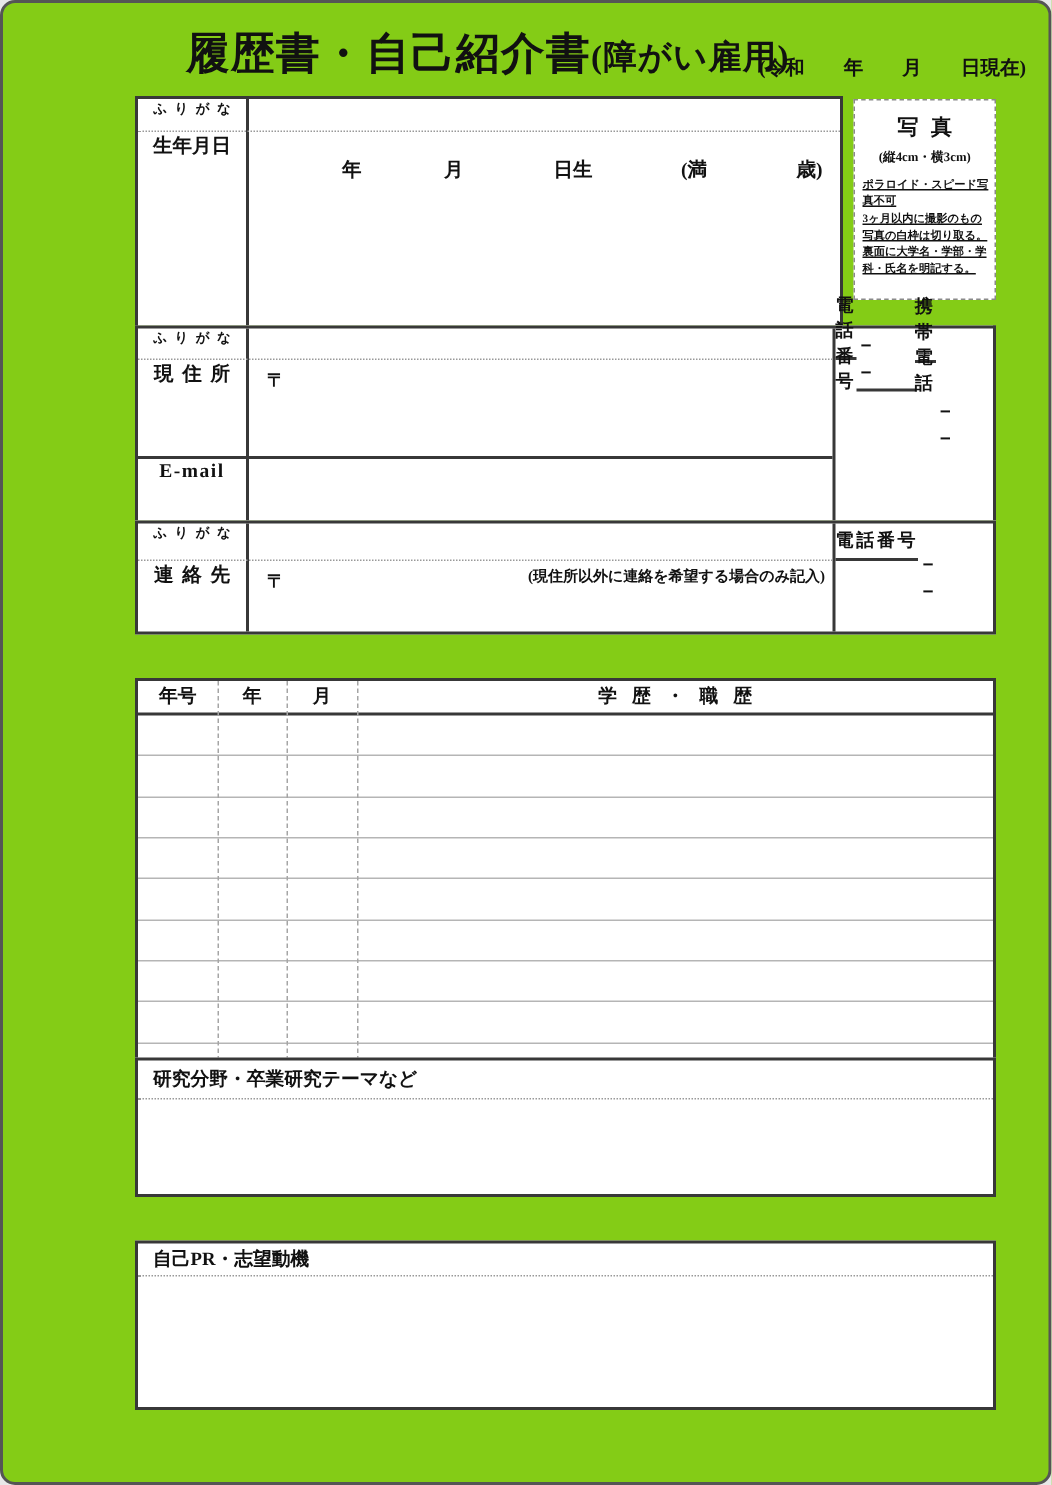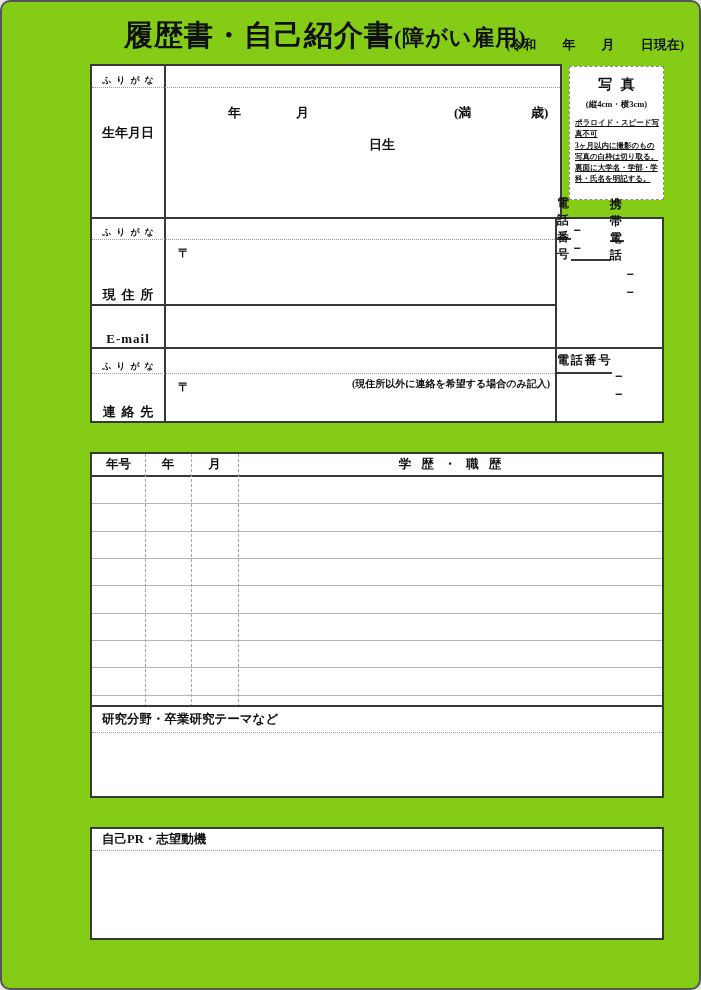--- a/index.html
+++ b/index.html
@@ -26,21 +26,21 @@
   .date-line {
     position: absolute; left: 504px; top: 34px; width: 178px;
     display: flex; justify-content: space-between;
     font-size: 13px; font-weight: bold; white-space: nowrap;
   }
 
   
   .tbl { position: absolute; border: 2px solid #383838; background: #fff; }
   .no-bottom { border-bottom: none; }
   .lbl {
-    display: flex; align-items: flex-end; justify-content: center;
+    display: flex; align-items: flex-start; justify-content: center;
     font-weight: bold; font-size: 13px; white-space: nowrap;
   }
   .furi { font-size: 9px; font-weight: bold; letter-spacing: 0.55em; margin-right: -0.55em; }
   .ls-name { letter-spacing: 1.7em; margin-right: -1.7em; }
   .ls-mid { letter-spacing: 0.45em; margin-right: -0.45em; }
   .dotline { border-bottom: 1px dotted #999; }
   .solidline { border-bottom: 2px solid #383838; }
   .vsep { position: absolute; top: 0; bottom: 0; width: 0; border-left: 2px solid #383838; }
 
   
@@ -122,21 +122,21 @@
       </div>
       <div class="content"></div>
     </div>
     <div class="row row-birth">
       <div class="labcell lbl">
         <span>生年月日</span>
       </div>
       <div class="birth-content">
         <span style="left:64px;">年</span>
         <span style="left:132px;">月</span>
-        <span style="left:205px;margin-top:32px;">日生</span>
+        <span style="left:205px;">日生</span>
         <span style="left:290px;">(満</span>
         <span style="left:367px;">歳)</span>
       </div>
     </div>
   </div>
 
   <div id="photo-box" class="abs">
     <div class="ph-title">写真</div>
     <div class="ph-size">(縦4cm・横3cm)</div>
     <div class="ph-notes">

